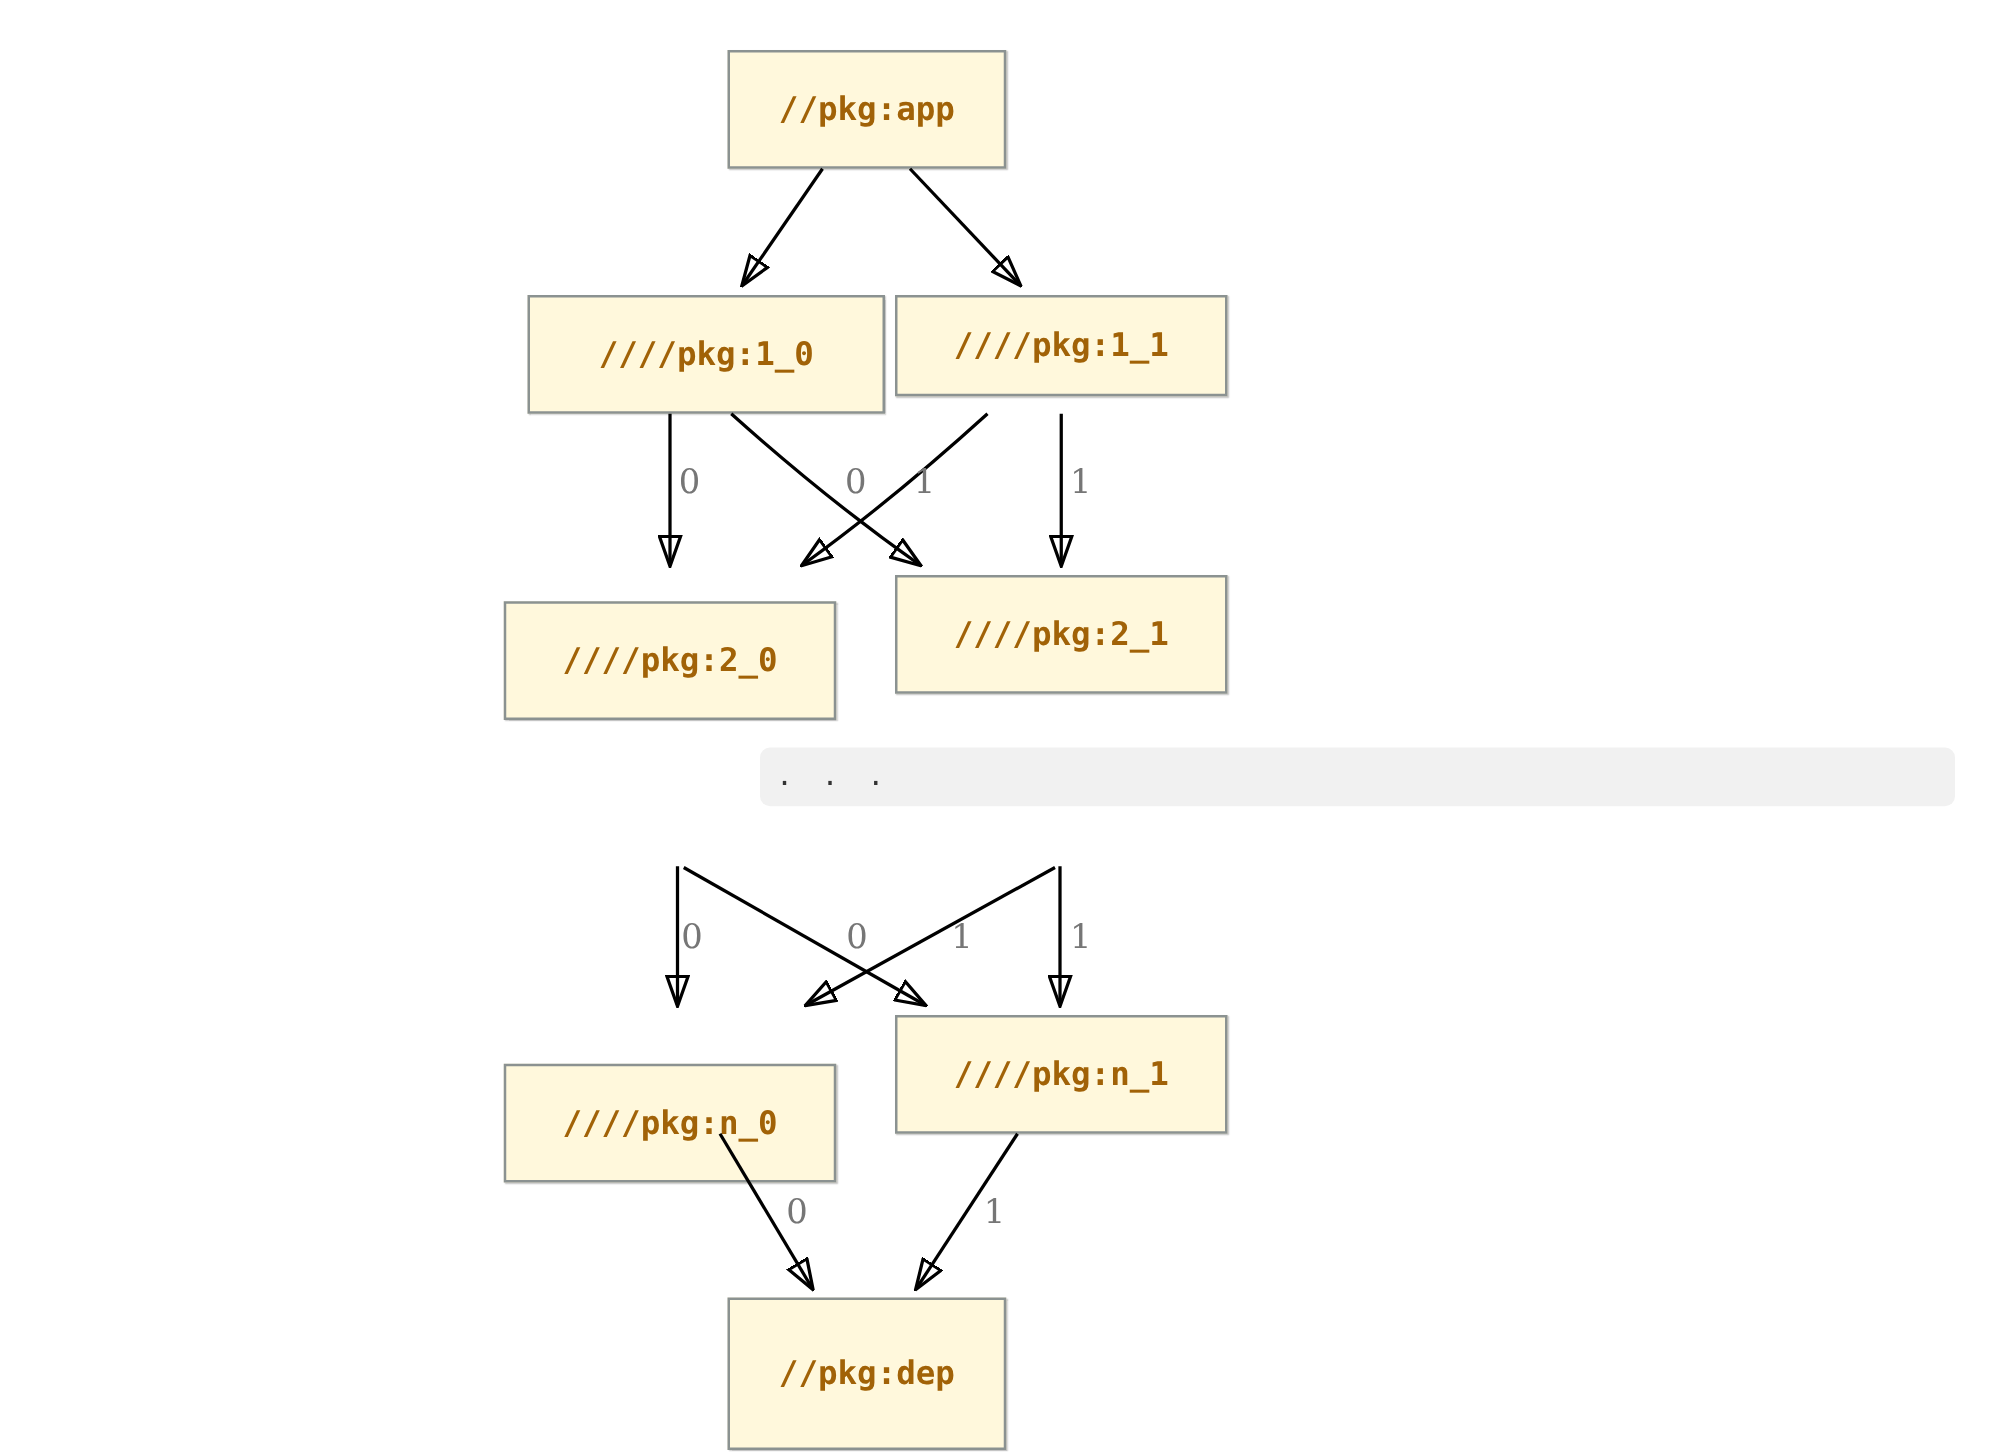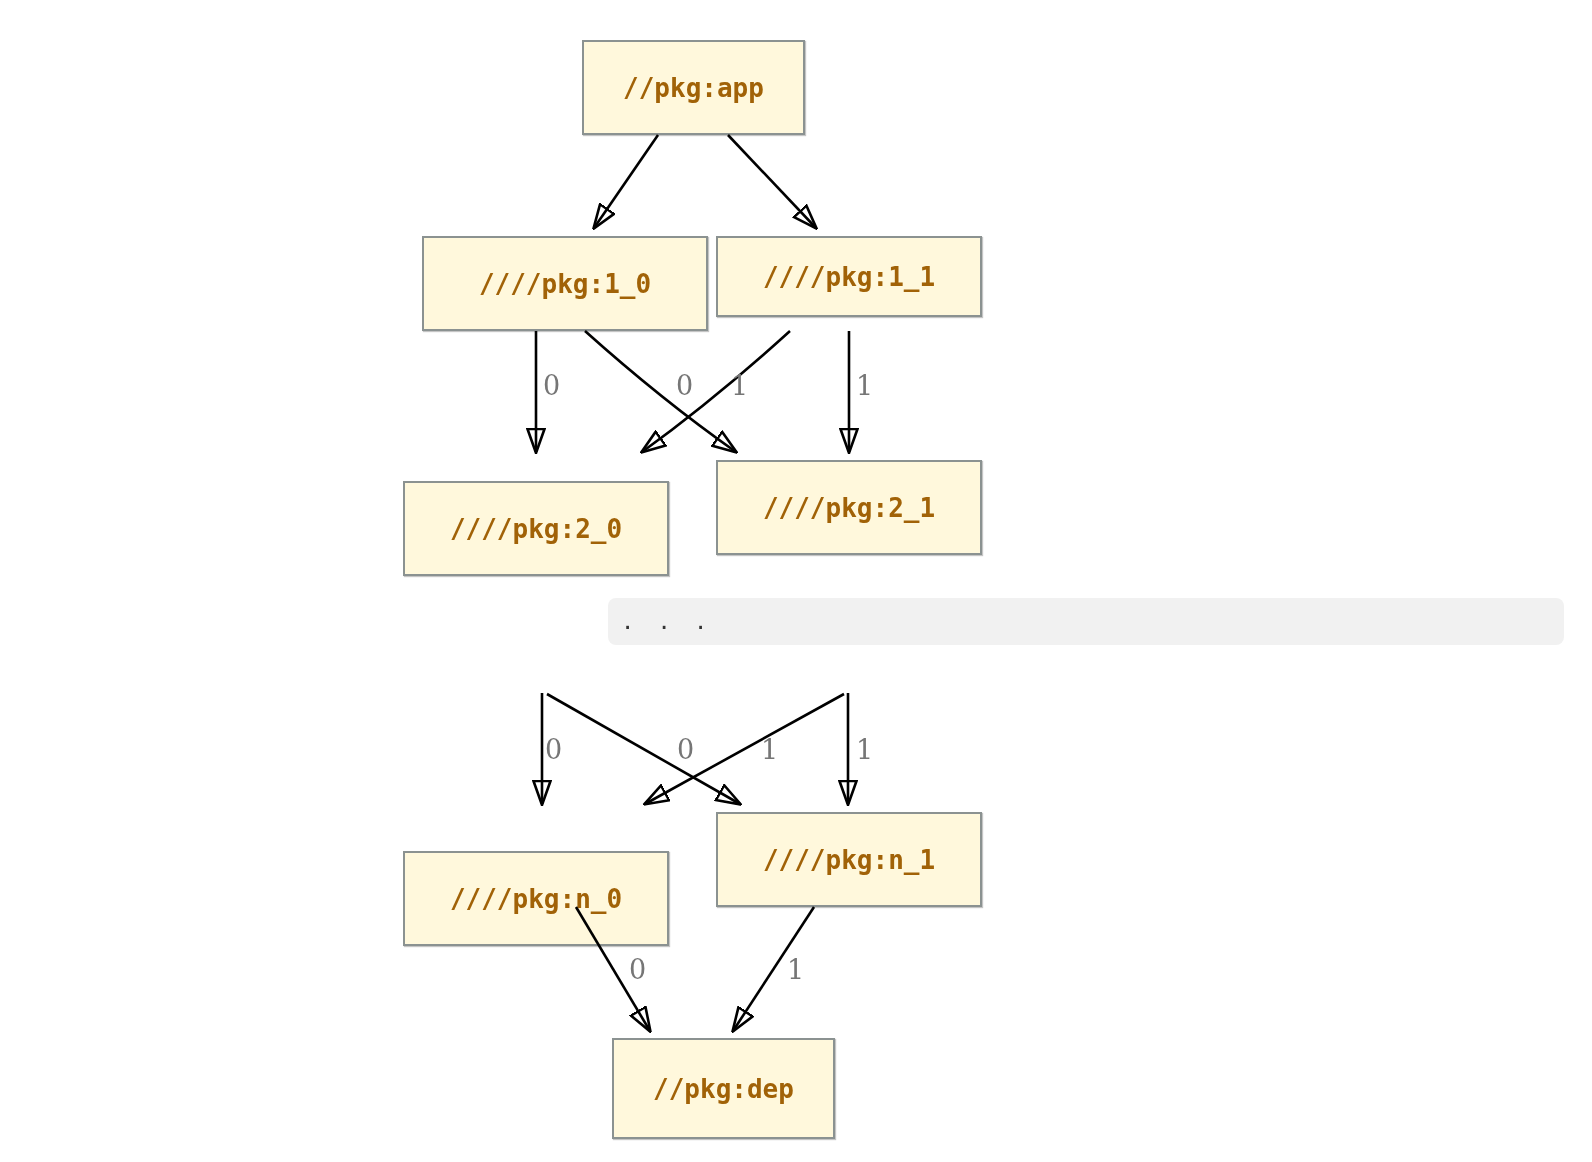--- a/index.html
+++ b/index.html
@@ -23,21 +23,21 @@
     color:#a16207;
     white-space:nowrap;
   }
   #node-app {left:582px;top:40px;  width:223px;height:95px;}
   #node-1_0 {left:422px;top:236px; width:286px;height:95px;text-align:right;}
   #node-1_1 {left:716px;top:236px; width:266px;height:81px;}
   #node-2_0 {left:403px;top:460px; width:266px;height:95px;margin-top:21px;}
   #node-2_1 {left:716px;top:460px; width:266px;height:95px;}
   #node-n_0 {left:403px;top:812px; width:266px;height:95px;margin-top:39px;}
   #node-n_1 {left:716px;top:812px; width:266px;height:95px;text-align:right;}
-  #node-dep {left:612px;top:1038px;width:223px;height:101px;}
+  #node-dep {left:582px;top:1038px;width:223px;height:122px;}
 
   .edges{
     position:absolute;left:0;top:0;width:1592px;height:1162px;
     pointer-events:none;
   }
   .edges path{stroke:#000000;stroke-width:2.6;fill:none;}
 
   .edge-label{
     position:absolute;
     font-family:"DejaVu Serif",serif;

